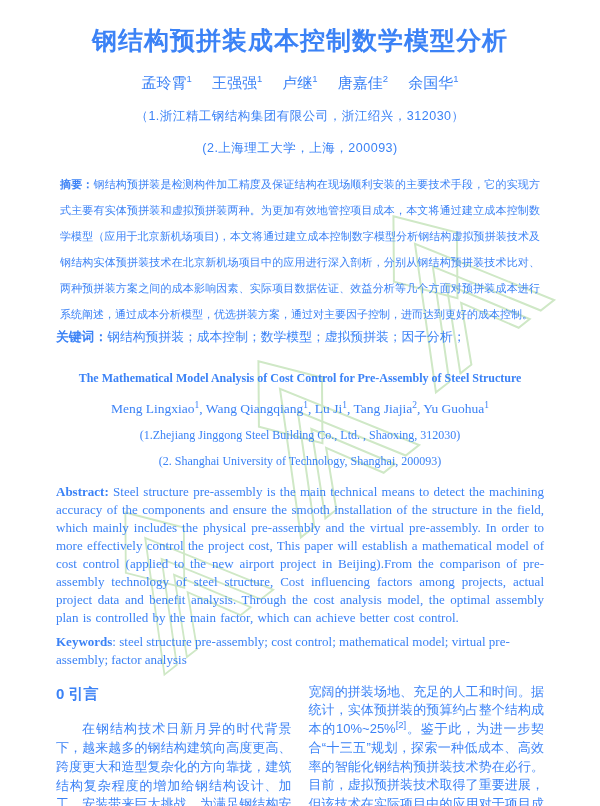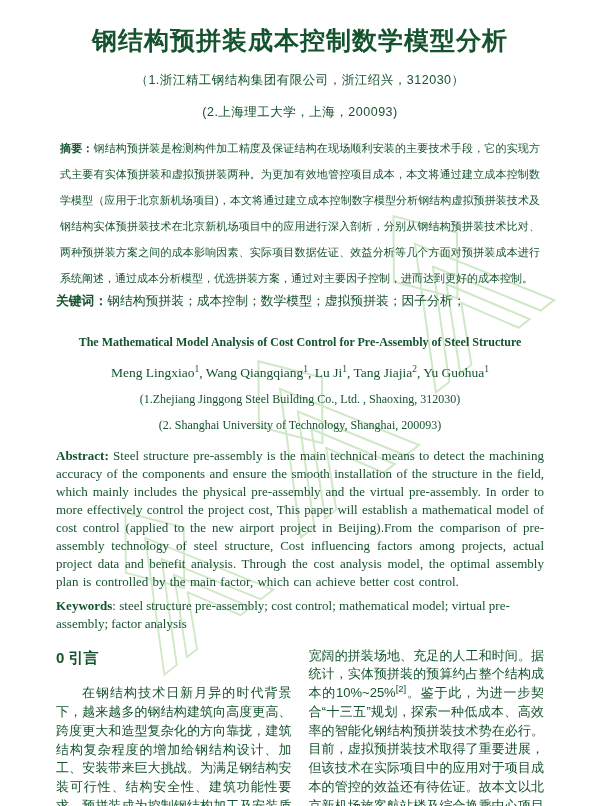--- a/index.html
+++ b/index.html
@@ -1,18 +1,18 @@
 <!DOCTYPE html>
 <html><head>
 <meta charset="utf-8">
 <style>
   html,body{margin:0;padding:0;background:#e8e8e8;}
   .page{
     position:relative;width:600px;height:806px;margin:0 auto;
-    background:#ffffff;overflow:hidden;color:#14532d;
+    background:#ffffff;overflow:hidden;color:#3b82f6;
     font-family:"Liberation Sans","DejaVu Sans",sans-serif;
   }
   .watermark{position:absolute;top:0;left:0;z-index:0;pointer-events:none;}
   .content{position:relative;z-index:1;padding:10px 56px 0 56px;}
 
   .title-zh{font-size:25px;font-weight:700;text-align:center;margin:14px 0 0;letter-spacing:1px;line-height:1.3;}
   .authors-zh{text-align:center;font-size:15px;margin-top:17px;}
   .authors-zh .author{margin:0 8px;}
   sup.s{font-size:9.5px;vertical-align:super;line-height:0;}
   .affil-zh{ text-align:center;font-size:12.5px;margin-top:15px;letter-spacing:.5px;}
@@ -57,20 +57,27 @@
         <path d="M-44 65 L0 -14 L44 65 L30 65 L0 10 L-30 65 Z"></path>
         <path d="M0 -100 L40 -48 L0 4 L-40 -48 Z"></path>
       </g>
     </g>
   </svg>
 
   <div class="content">
 
     <h1 class="title-zh">钢结构预拼装成本控制数学模型分析</h1>
 
+    <div class="authors-zh">
+      <span class="author"><span>孟玲霄</span><sup class="s">1</sup></span>
+      <span class="author"><span>王强强</span><sup class="s">1</sup></span>
+      <span class="author"><span>卢继</span><sup class="s">1</sup></span>
+      <span class="author"><span>唐嘉佳</span><sup class="s">2</sup></span>
+      <span class="author"><span>余国华</span><sup class="s">1</sup></span>
+    </div>
 
     <div class="affil-zh first">（1.浙江精工钢结构集团有限公司，浙江绍兴，312030）</div>
     <div class="affil-zh">(2.上海理工大学，上海，200093)</div>
 
     <p class="abstract-zh"><b>摘要：</b><span>钢结构预拼装是检测构件加工精度及保证结构在现场顺利安装的主要技术手段，它的实现方式主要有实体预拼装和虚拟预拼装两种。为更加有效地管控项目成本，本文将通过建立成本控制数学模型（应用于北京新机场项目)，本文将通过建立成本控制数字模型分析钢结构虚拟预拼装技术及钢结构实体预拼装技术在北京新机场项目中的应用进行深入剖析，分别从钢结构预拼装技术比对、两种预拼装方案之间的成本影响因素、实际项目数据佐证、效益分析等几个方面对预拼装成本进行系统阐述，通过成本分析模型，优选拼装方案，通过对主要因子控制，进而达到更好的成本控制。</span></p>
 
     <p class="keywords-zh"><b>关键词：</b><span>钢结构预拼装；成本控制；数学模型；虚拟预拼装；因子分析；</span></p>
 
     <h2 class="title-en serif">The Mathematical Model Analysis of Cost Control for Pre-Assembly of Steel Structure</h2>
 

